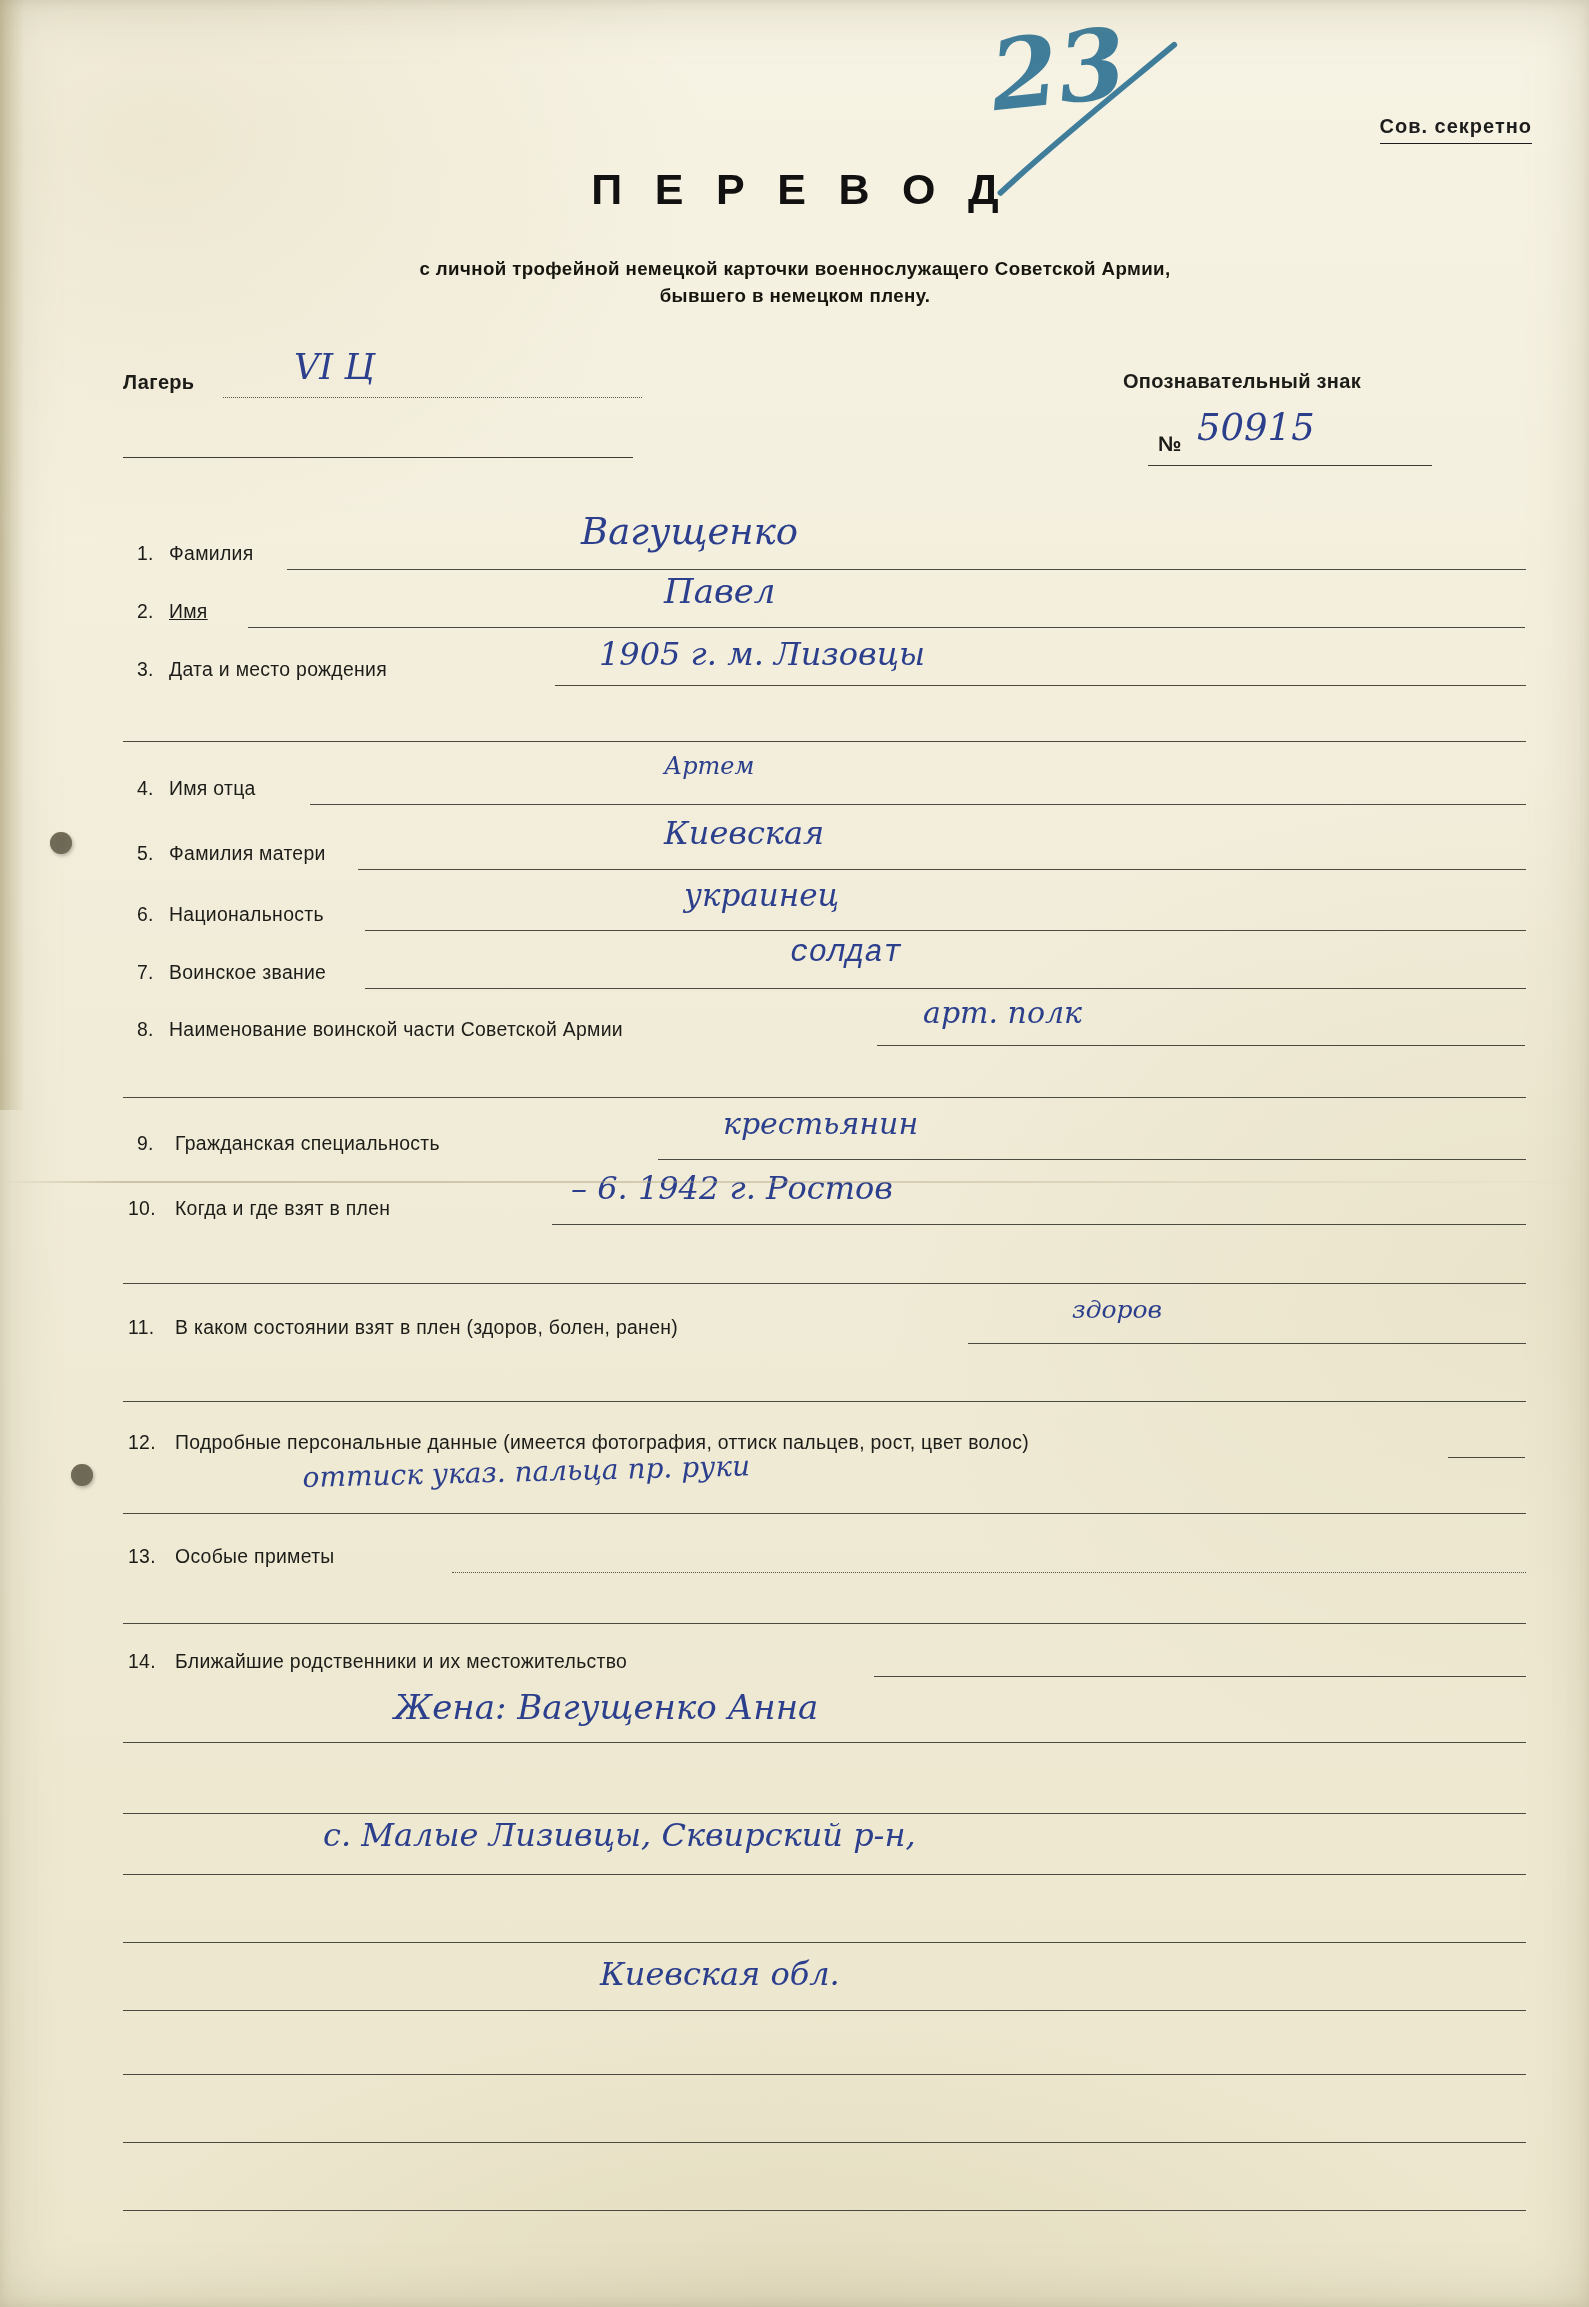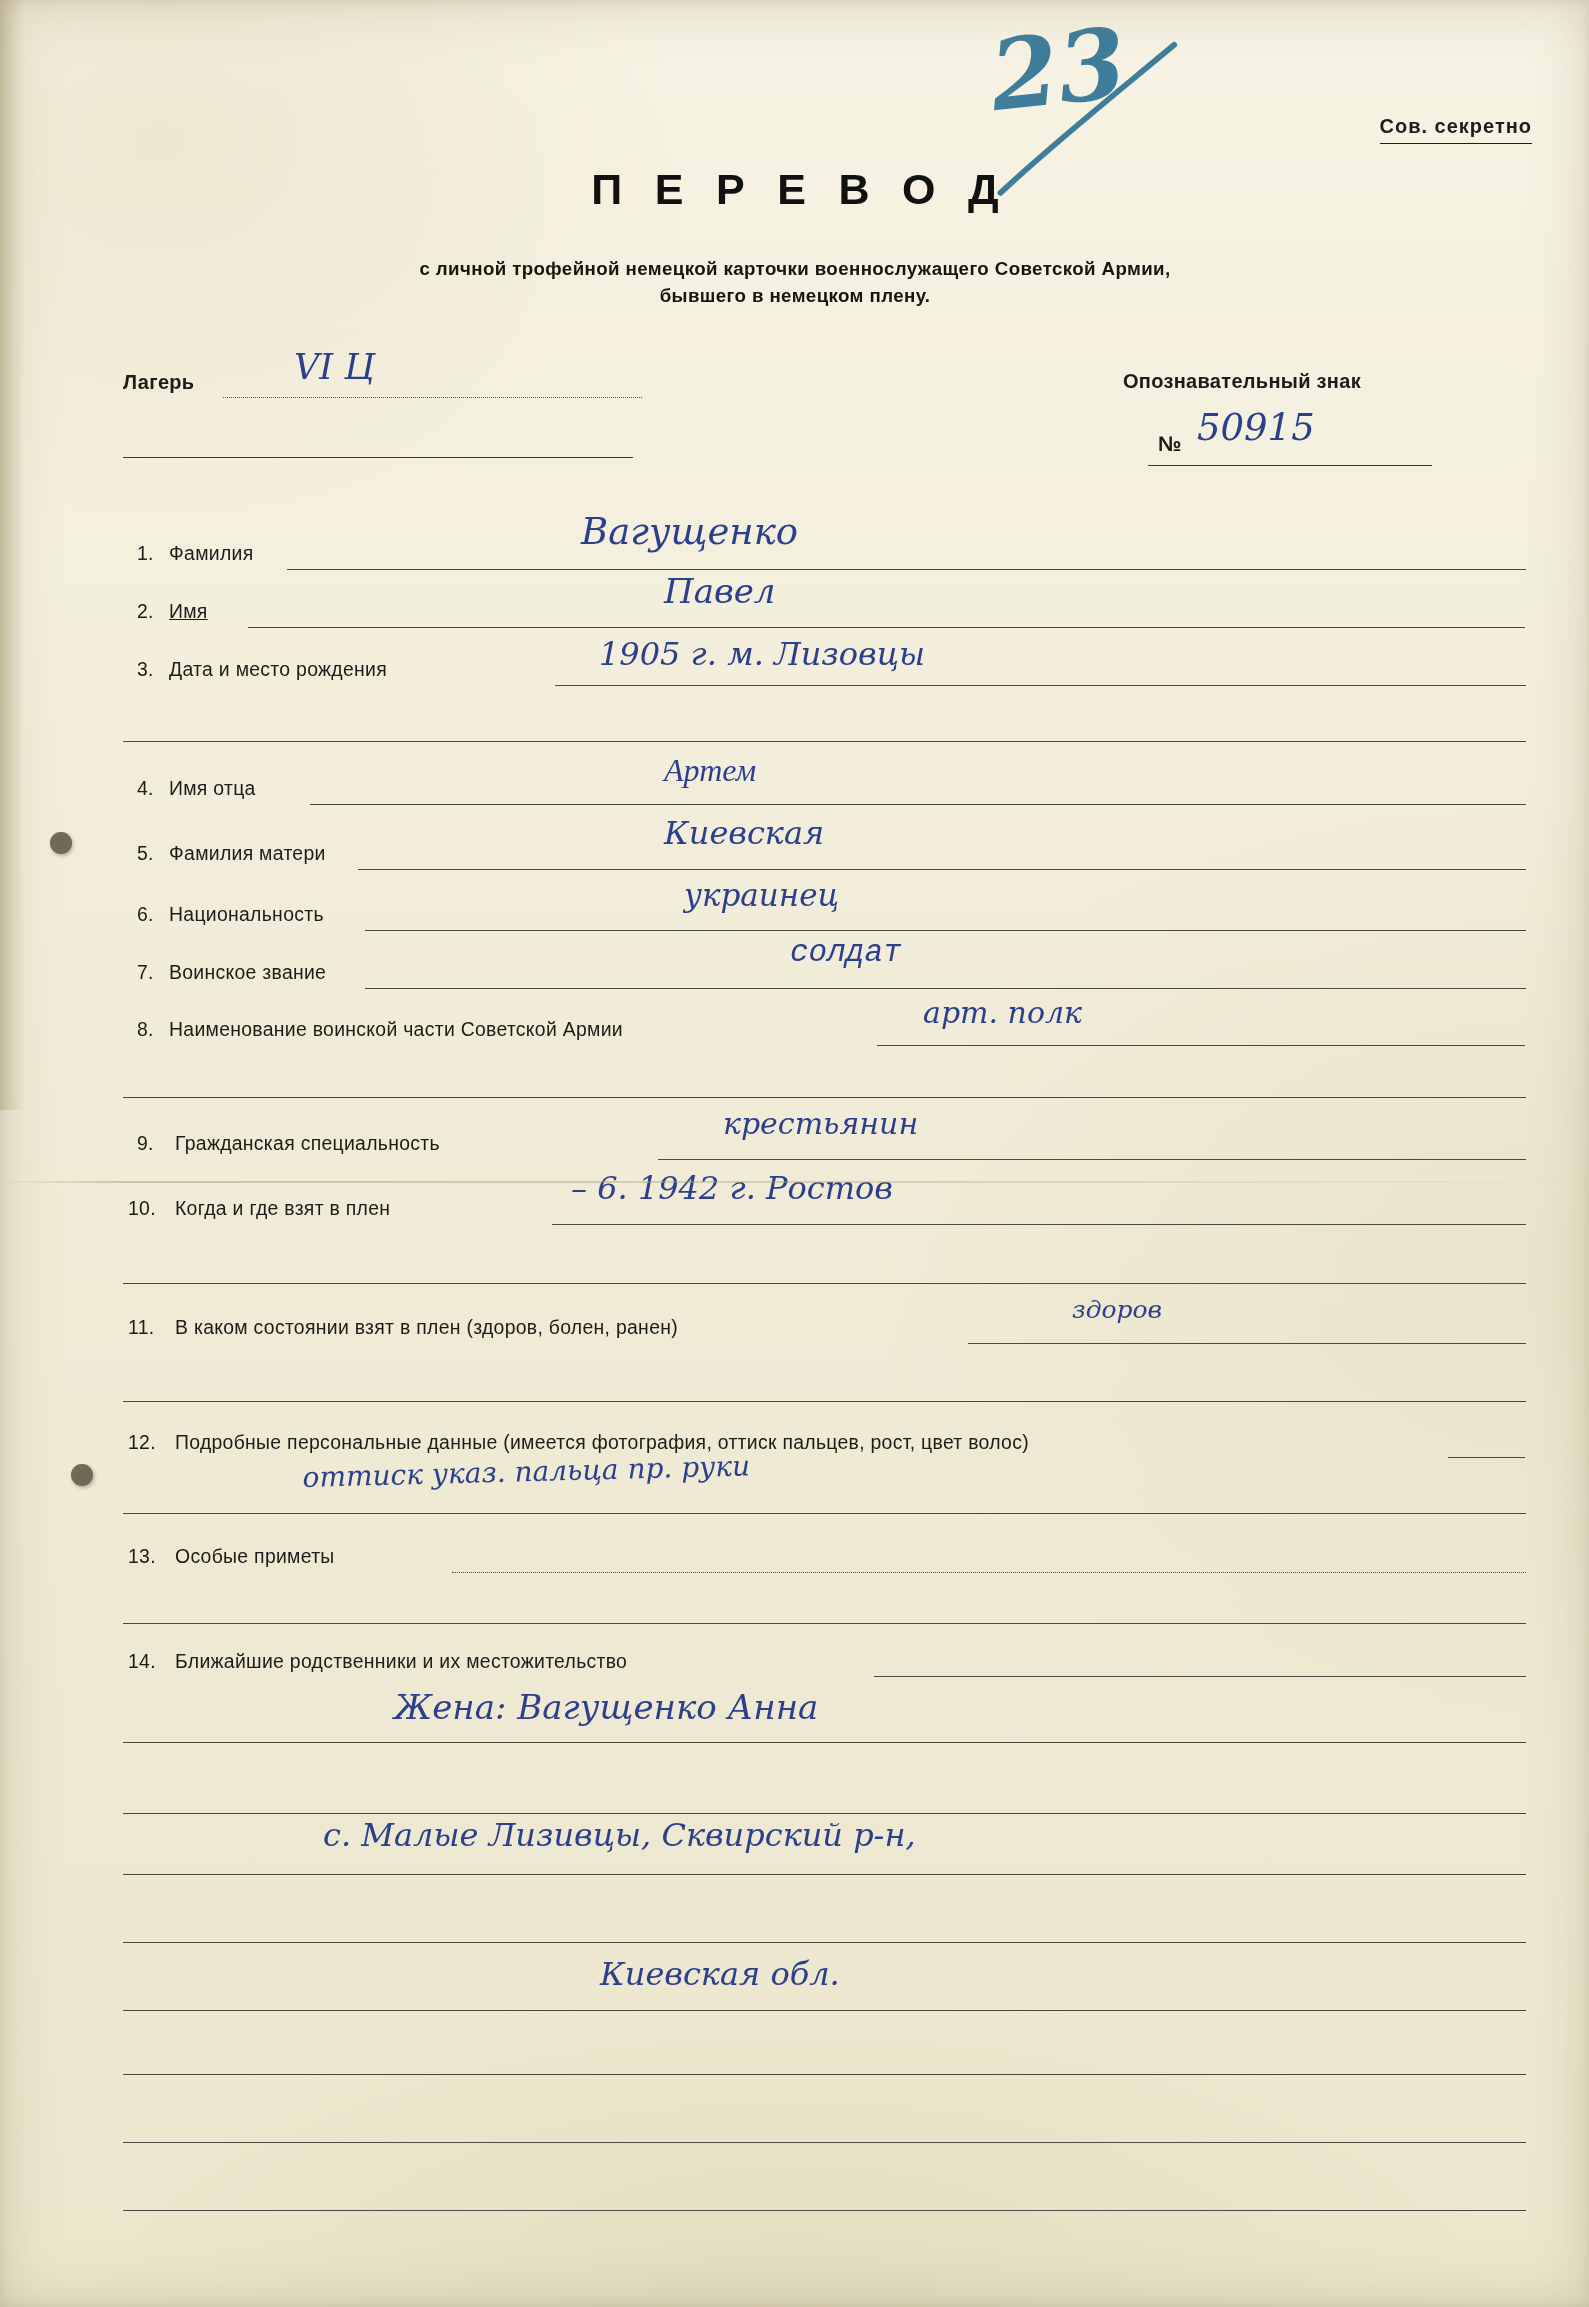--- a/index.html
+++ b/index.html
@@ -168,21 +168,21 @@
     <div class="lbl" style="left:137px; top:658px;">3.</div>
     <div class="lbl" style="left:169px; top:658px;">Дата и место рождения</div>
     <div class="rule thin" style="left:555px; top:685px; width:971px;"></div>
     <div class="hw" style="left:574px; top:635px; font-size:32px;margin-left:25px;">1905 г.        м. Лизовцы</div>
 
     <div class="rule thin" style="left:123px; top:741px; width:1403px;"></div>
 
     <div class="lbl" style="left:137px; top:777px;">4.</div>
     <div class="lbl" style="left:169px; top:777px;">Имя отца</div>
     <div class="rule thin" style="left:310px; top:804px; width:1216px;"></div>
-    <div class="hw" style="left:664px; top:752px; font-size:32px;font-family:Liberation Serif, serif;">Артем</div>
+    <div class="hw" style="left:664px; top:752px; font-size:24px;">Артем</div>
 
     <div class="lbl" style="left:137px; top:842px;">5.</div>
     <div class="lbl" style="left:169px; top:842px;">Фамилия матери</div>
     <div class="rule thin" style="left:358px; top:869px; width:1168px;"></div>
     <div class="hw" style="left:664px; top:814px; font-size:32px;">Киевская</div>
 
     <div class="lbl" style="left:137px; top:903px;">6.</div>
     <div class="lbl" style="left:169px; top:903px;">Национальность</div>
     <div class="rule thin" style="left:365px; top:930px; width:1161px;"></div>
     <div class="hw" style="left:684px; top:877px; font-size:31px;">украинец</div>

